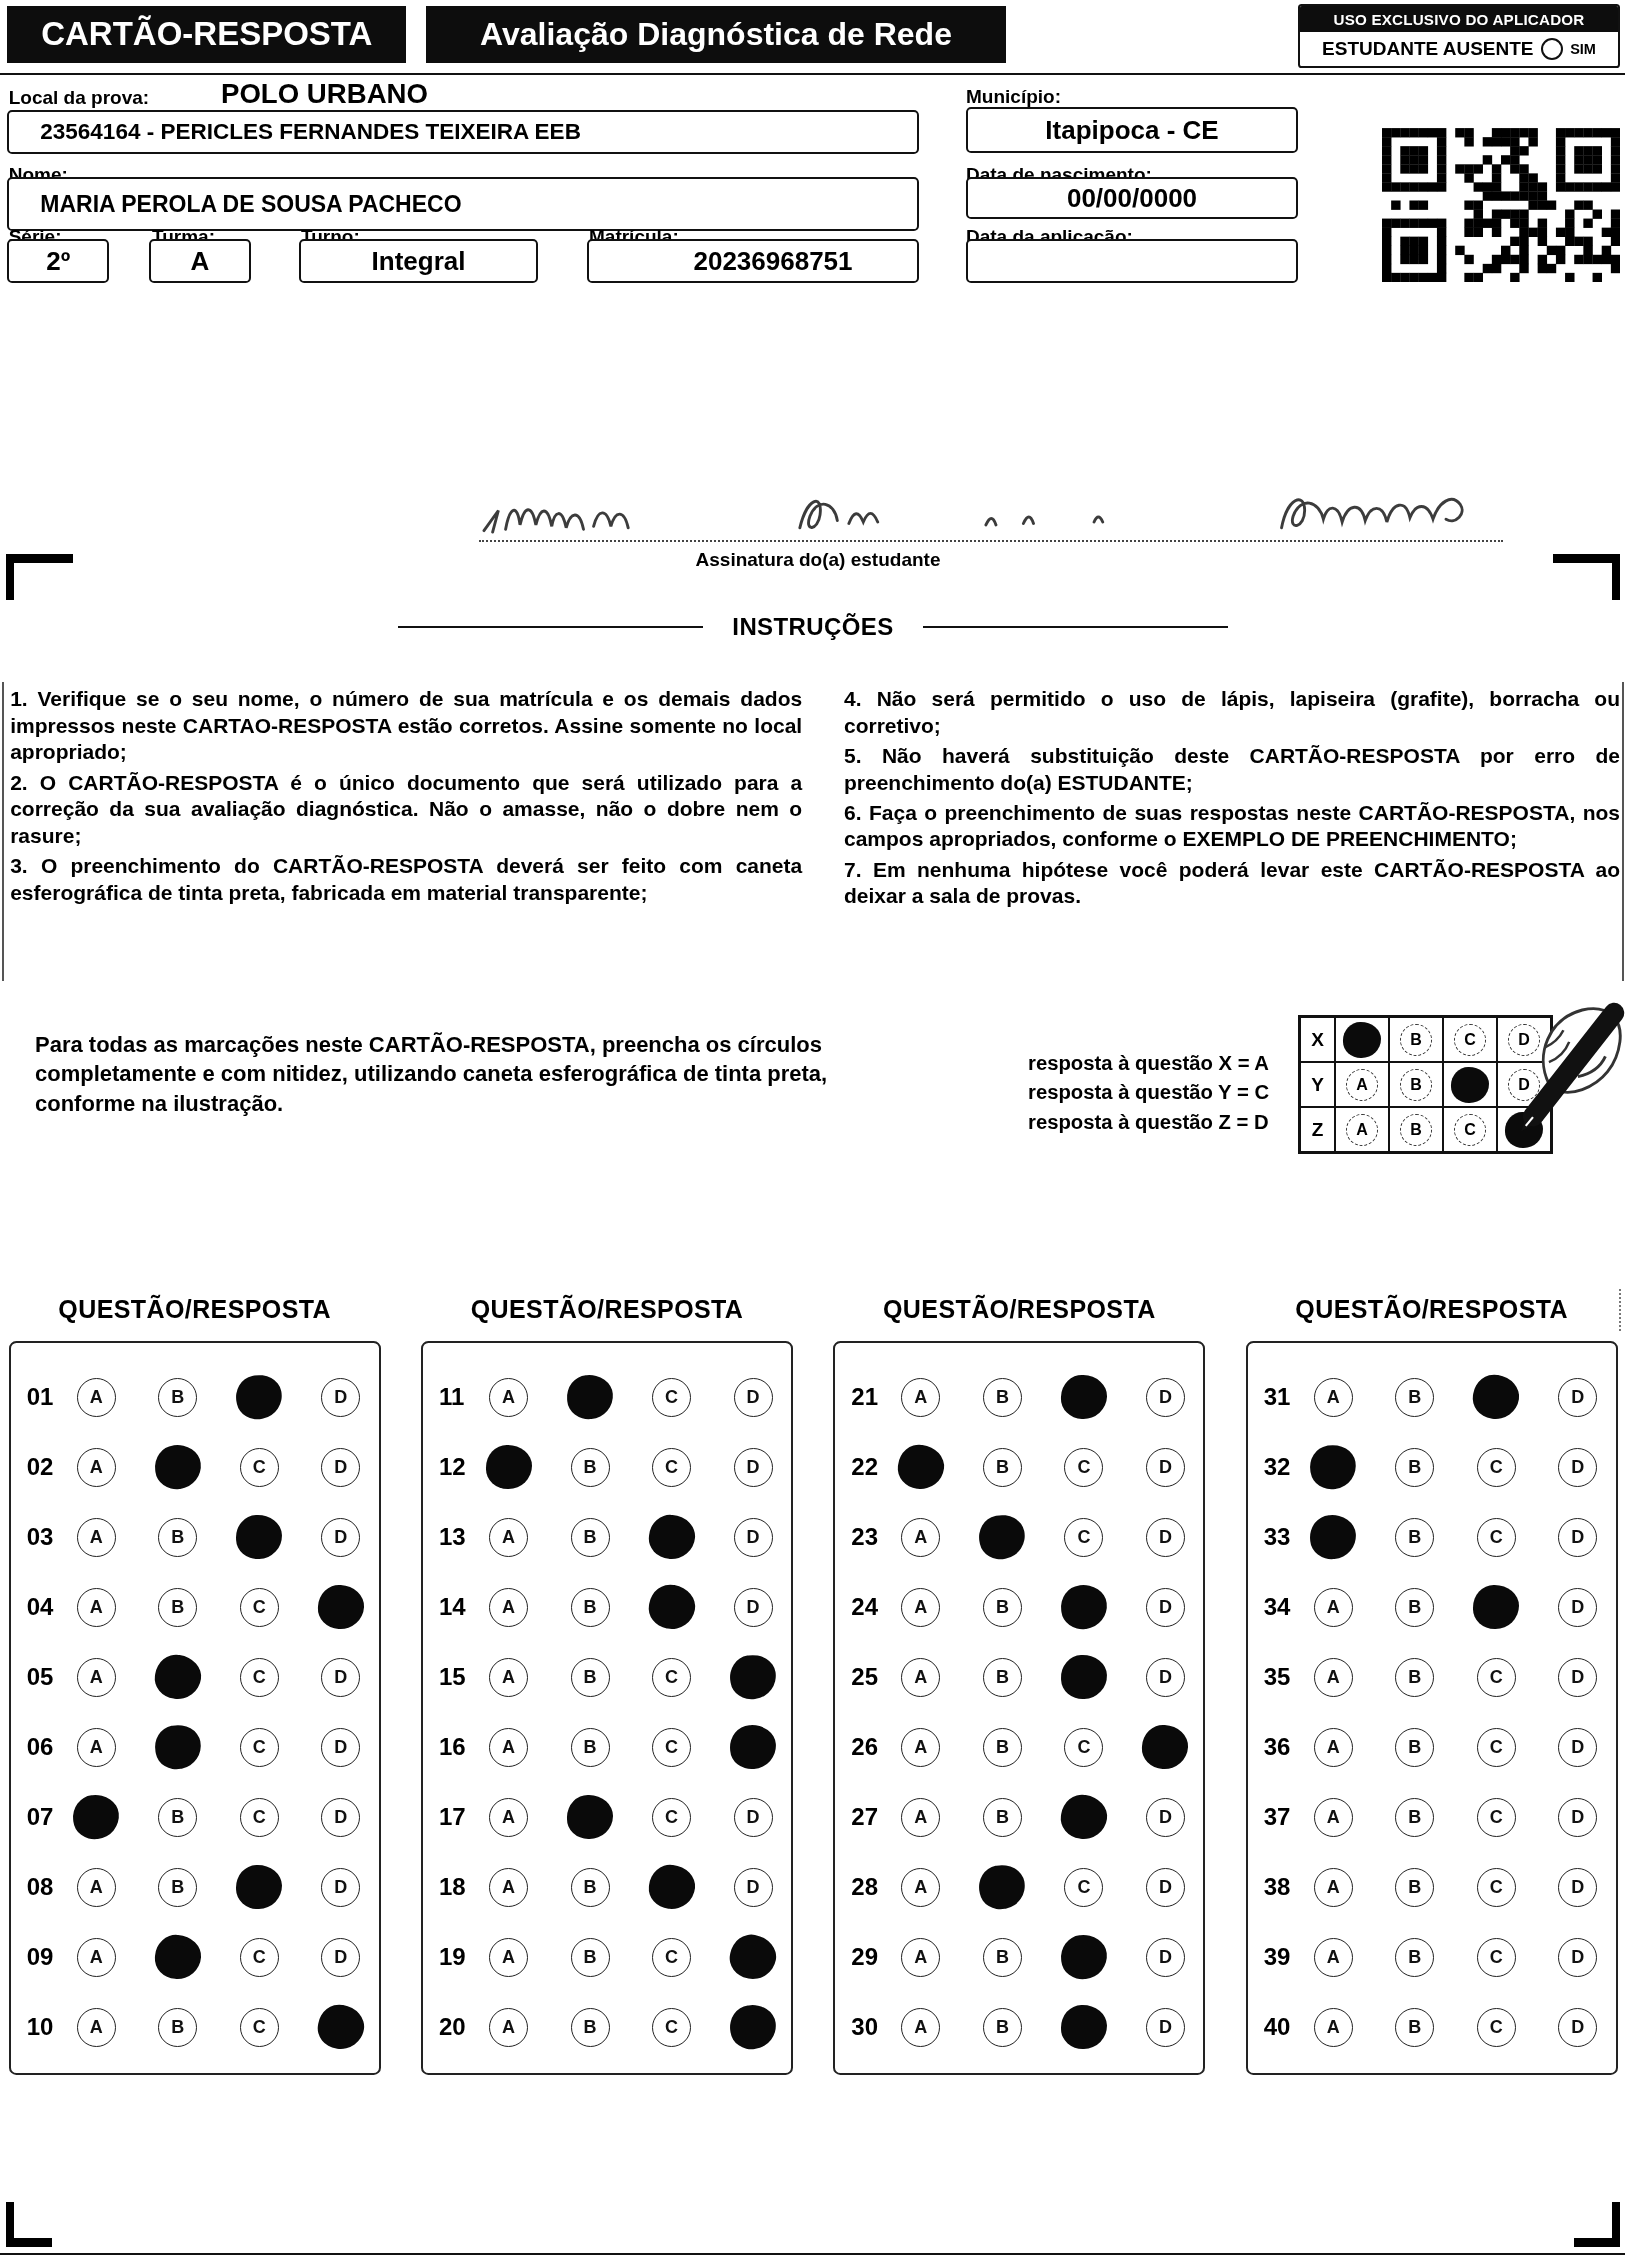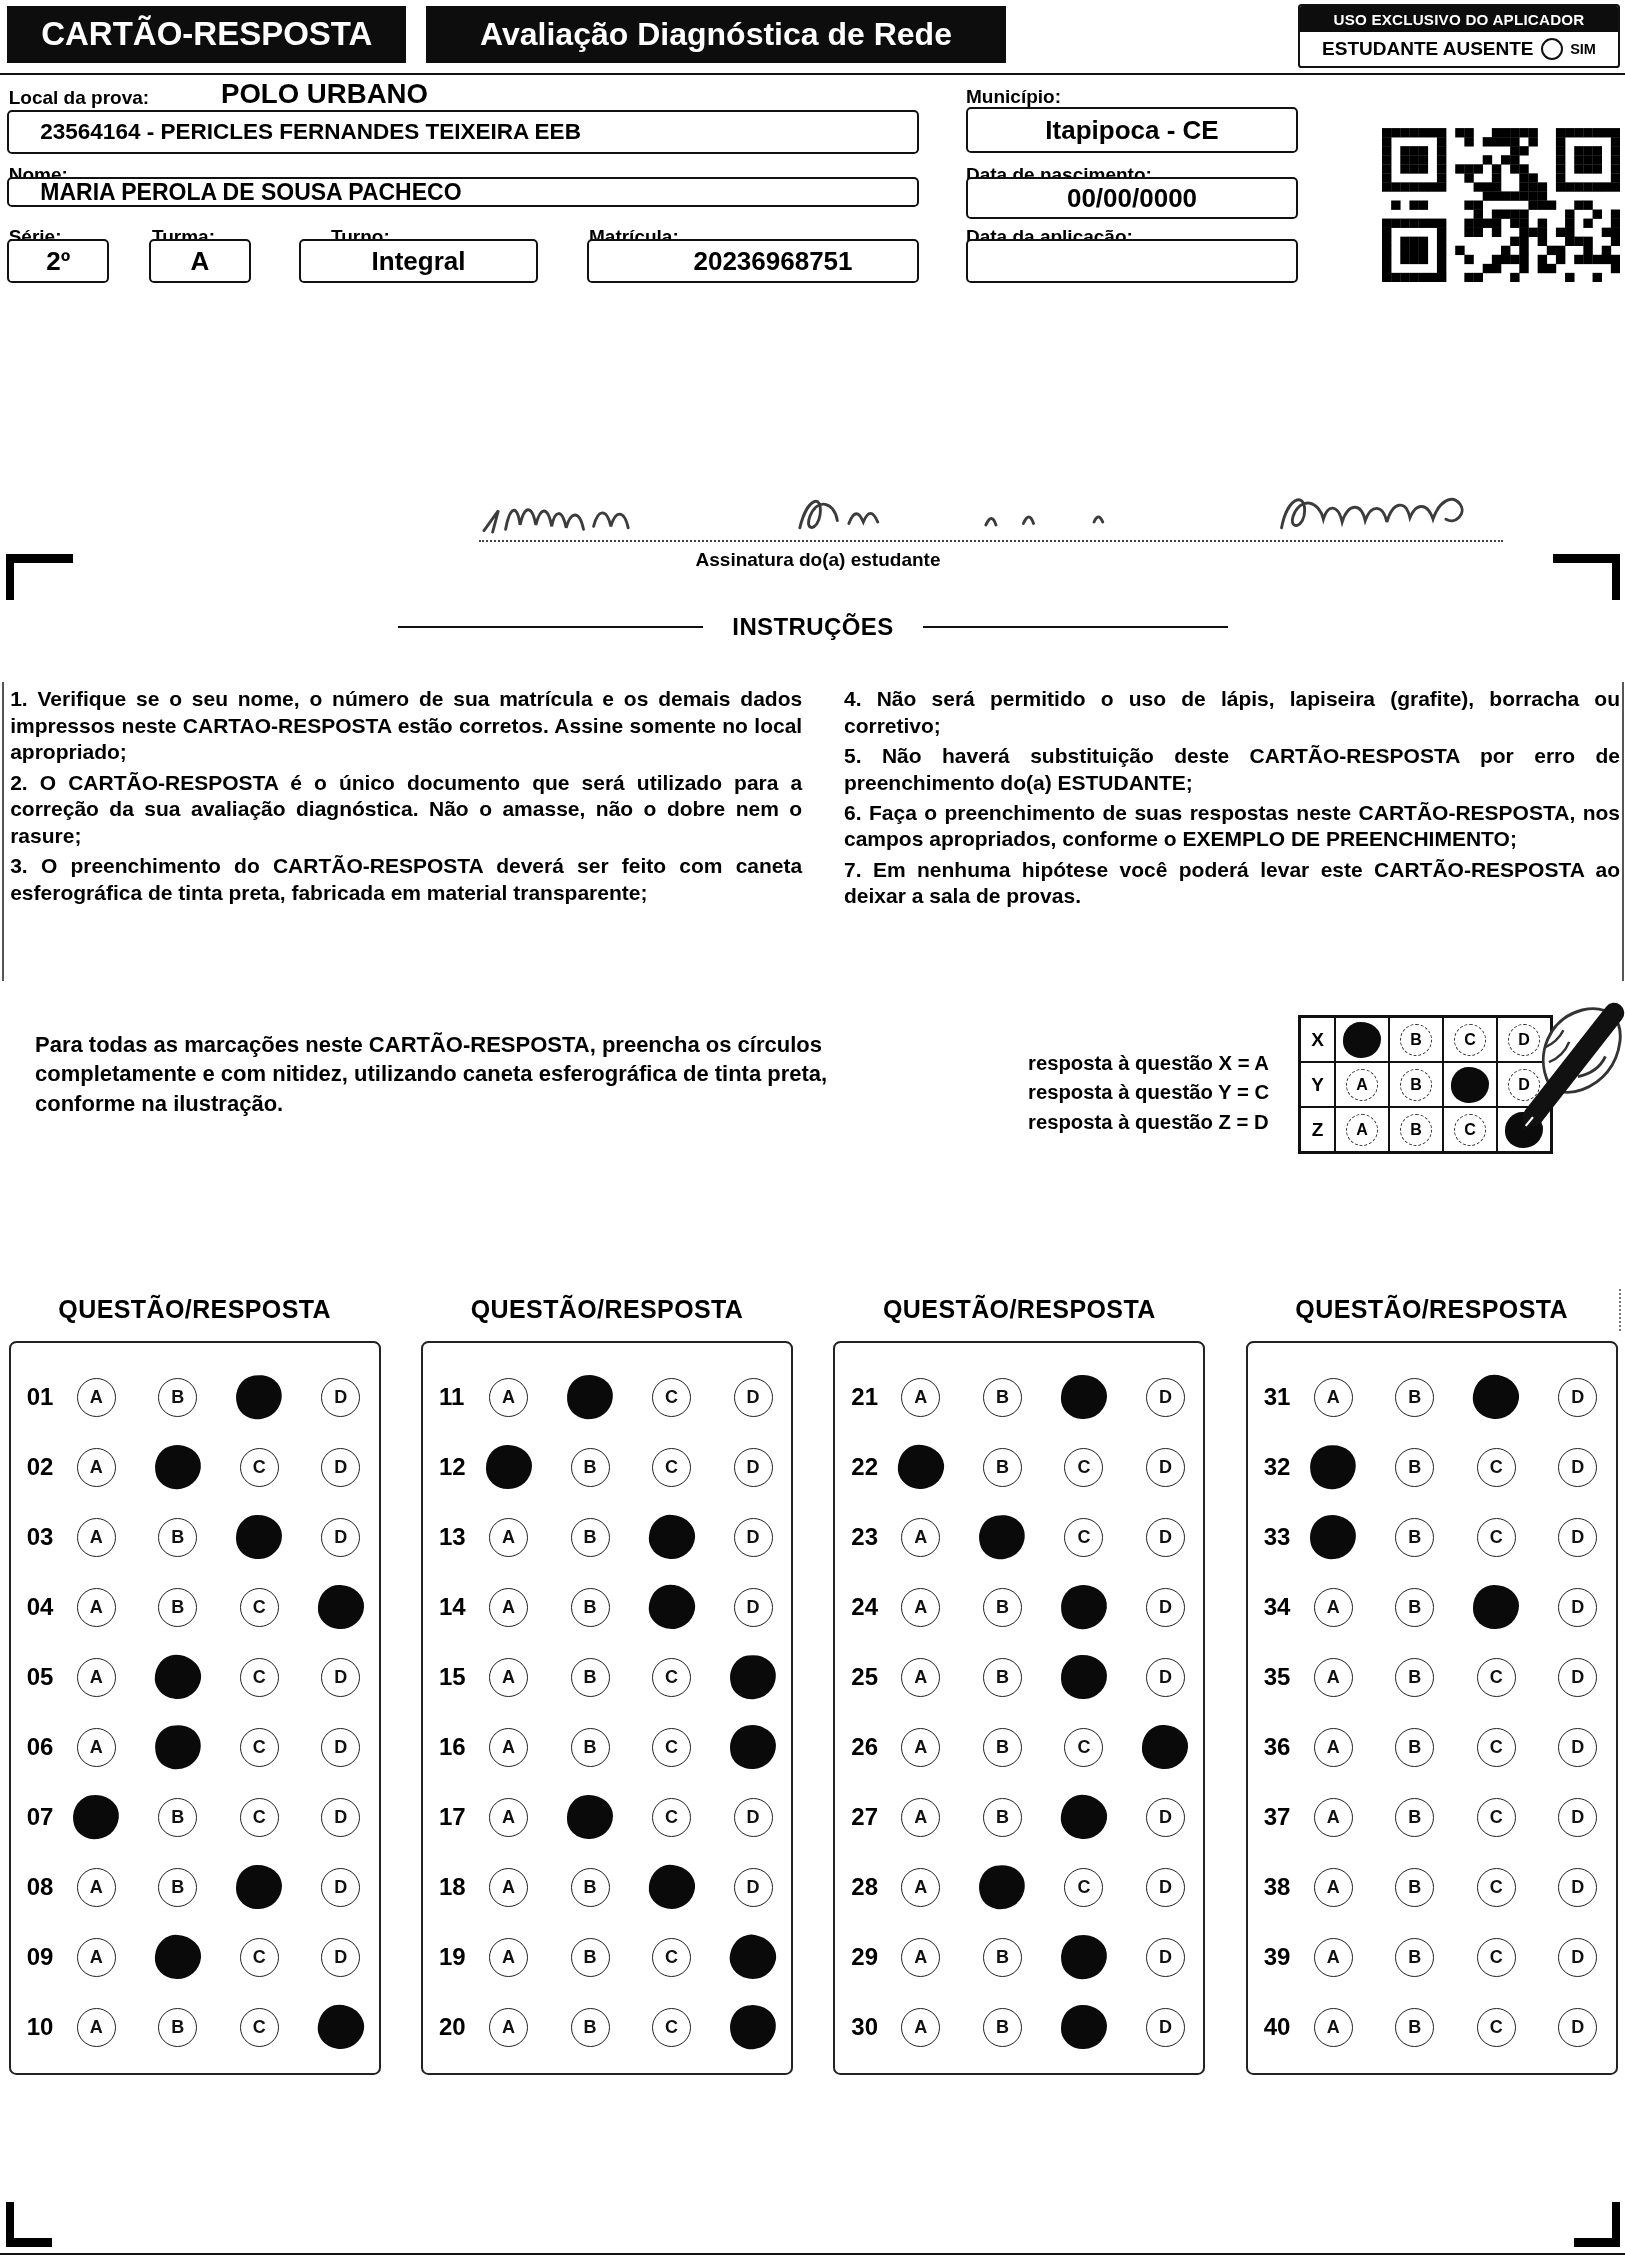--- a/index.html
+++ b/index.html
@@ -77,28 +77,28 @@
   <div class="rule" style="left:0;top:73px;width:1626px;height:2.2px;"></div>
 
   <div class="flabel" style="left:8.7px;top:87px;">Local da prova:</div>
   <div class="bigval" style="left:221px;top:78px;">POLO URBANO</div>
   <div class="fbox padded" style="left:7.3px;top:110px;width:912px;height:44px;">23564164 - PERICLES FERNANDES TEIXEIRA EEB</div>
 
   <div class="flabel" style="left:966px;top:86px;">Município:</div>
   <div class="fbox centered" style="left:966px;top:107px;width:332px;height:46px;">Itapipoca - CE</div>
 
   <div class="flabel" style="left:8.7px;top:164px;">Nome:</div>
-  <div class="fbox padded" style="left:7.3px;top:177px;width:912px;height:30px;font-size:23px;">MARIA PEROLA DE SOUSA PACHECO</div>
+  <div class="fbox padded" style="left:7.3px;top:177px;width:912px;height:54px;font-size:23px;">MARIA PEROLA DE SOUSA PACHECO</div>
 
   <div class="flabel" style="left:966px;top:164px;">Data de nascimento:</div>
   <div class="fbox centered" style="left:966px;top:177px;width:332px;height:42px;">00/00/0000</div>
 
   <div class="flabel" style="left:8.7px;top:226px;">Série:</div>
   <div class="flabel" style="left:152px;top:226px;">Turma:</div>
-  <div class="flabel" style="left:301px;top:226px;margin-left:30px;">Turno:</div>
+  <div class="flabel" style="left:301px;top:226px;">Turno:</div>
   <div class="flabel" style="left:589px;top:226px;">Matrícula:</div>
   <div class="flabel" style="left:966px;top:226px;">Data da aplicação:</div>
 
   <div class="fbox centered" style="left:7.3px;top:239px;width:102px;height:44px;">2º</div>
   <div class="fbox centered" style="left:149px;top:239px;width:102px;height:44px;">A</div>
   <div class="fbox centered" style="left:299px;top:239px;width:239px;height:44px;">Integral</div>
   <div class="fbox centered" style="left:587px;top:239px;width:332px;height:44px;padding-left:40px;">20236968751</div>
   <div class="fbox centered" style="left:966px;top:239px;width:332px;height:44px;"></div>
 
   <div class="qr"><svg width="238" height="154" viewBox="0 0 328 212">

